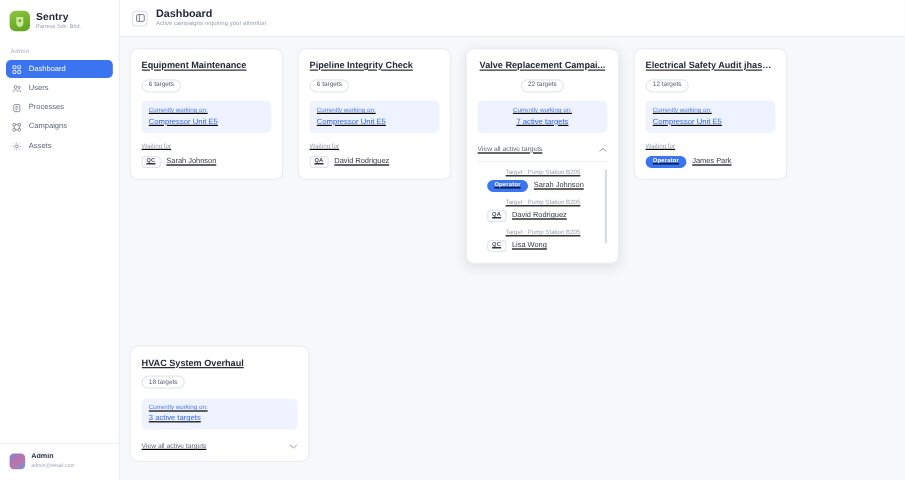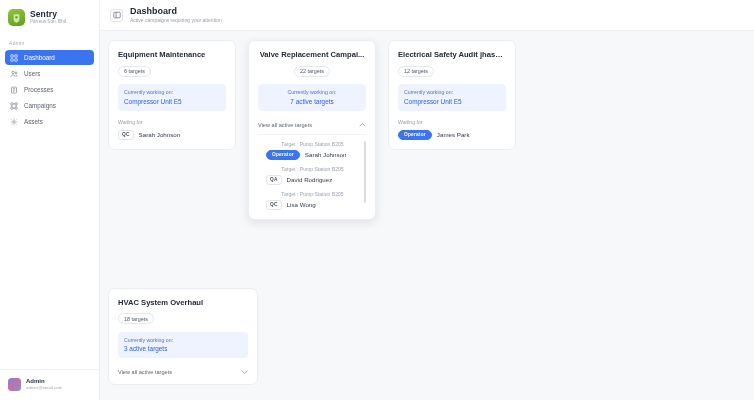--- a/index.html
+++ b/index.html
@@ -68,20 +68,21 @@
   .topbar-sub { font-size: 5px; color: #99a1af; margin-top: 1.5px; }
 
   .content { flex: 1; padding: 9px 0 0 8px; position: relative; }
   .card-row { display: flex; gap: 12px; align-items: flex-start; }
   .card-row + .card-row { margin-top: 13px; align-items: center; }
 
   .card {
     width: 128px; background: #ffffff; border: 1px solid #ebedf1;
     border-radius: 7px; padding: 9px 9px 9px 9px; flex: none;
     position: relative;
+    text-decoration: underline;
   }
   .card.wide { width: 150px; }
   .card-title {
     font-size: 7.6px; font-weight: 600; color: #242a36; line-height: 1.2;
     white-space: nowrap; overflow: hidden; text-overflow: ellipsis;
   }
   .targets-pill {
     display: inline-block; margin-top: 6px;
     border: 1px solid #e4e7ec; border-radius: 8px;
     padding: 1.5px 5px; font-size: 5.4px; color: #525a6a; background: #fff;
@@ -234,20 +235,33 @@
             <div class="working-value">Compressor Unit E5</div>
           </div>
           <div class="waiting-label">Waiting for</div>
           <div class="assignee">
             <span class="role-badge">QC</span>
             <span class="assignee-name">Sarah Johnson</span>
           </div>
         </article>
 
 
+        <article class="card">
+          <div class="card-title">Pipeline Integrity Check</div>
+          <div class="targets-pill">6 targets</div>
+          <div class="working-box">
+            <div class="working-label">Currently working on:</div>
+            <div class="working-value">Compressor Unit E5</div>
+          </div>
+          <div class="waiting-label">Waiting for</div>
+          <div class="assignee">
+            <span class="role-badge">QA</span>
+            <span class="assignee-name">David Rodriguez</span>
+          </div>
+        </article>
 
         <article class="card expanded">
           <div class="card-title">Valve Replacement Campai...</div>
           <div class="targets-pill">22 targets</div>
           <div class="working-box">
             <div class="working-label">Currently working on:</div>
             <div class="working-value">7 active targets</div>
           </div>
           <div class="viewall">
             <span>View all active targets</span>

